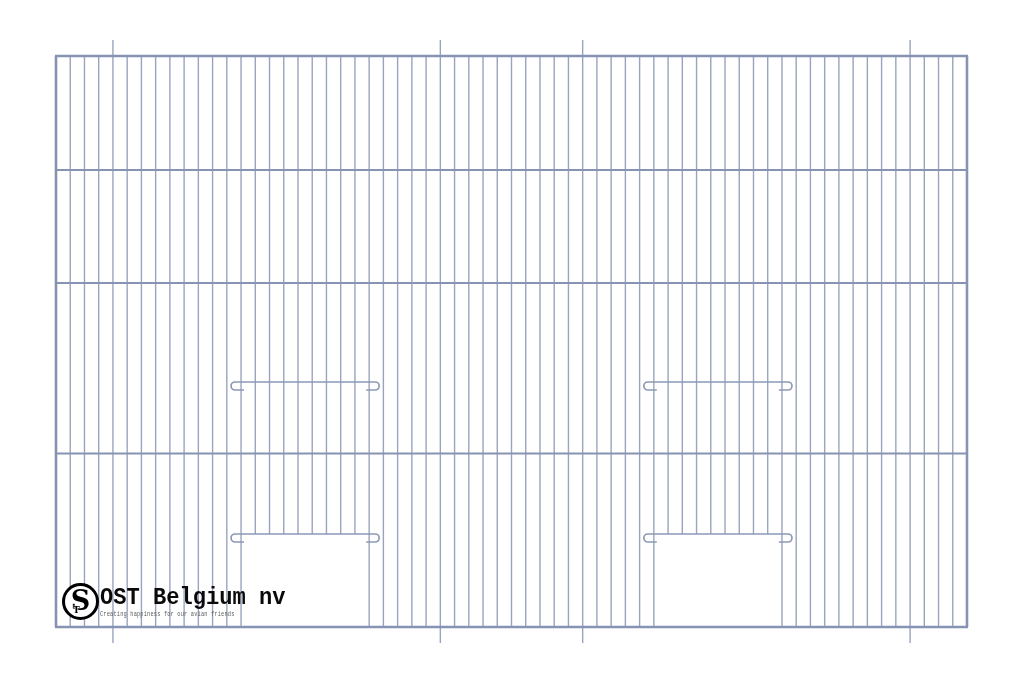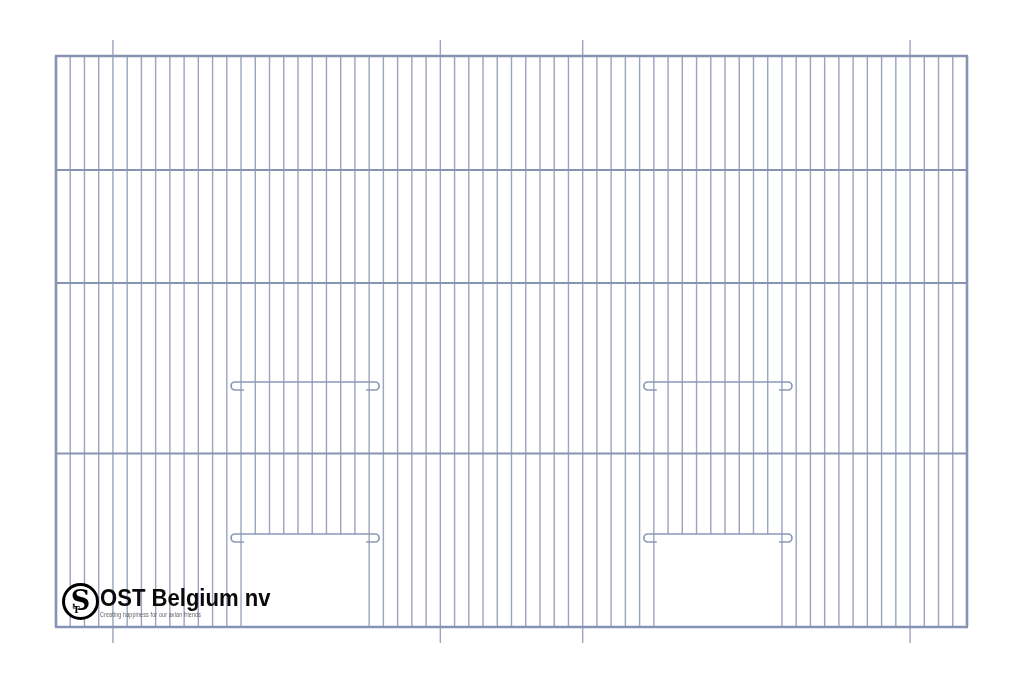--- a/index.html
+++ b/index.html
@@ -25,21 +25,21 @@
     transform:translate(-50%,-54%);
     font-family:"DejaVu Serif",serif;font-weight:bold;
     font-size:27px;line-height:1;color:#000;
   }
   .mono-t{
     position:absolute;left:8px;bottom:2px;
     font-family:"DejaVu Serif",serif;font-weight:bold;
     font-size:9px;line-height:1;color:#000;
     text-shadow:0 0 2px #fff,0 0 2px #fff,0 0 1px #fff;
   }
-  .logo-text{position:absolute;left:38px;top:6px;}
+  .logo-text{position:absolute;left:38px;top:6px;font-family:Liberation Mono, monospace;}
   .company-name{
     font-size:24px;font-weight:bold;line-height:22px;
     white-space:nowrap;
     transform:scaleX(.92);transform-origin:0 0;
   }
   .company-tagline{
     margin-top:2px;font-size:6.5px;line-height:8px;
     letter-spacing:.2px;white-space:nowrap;
     transform:scaleX(.82);transform-origin:0 0;
   }

